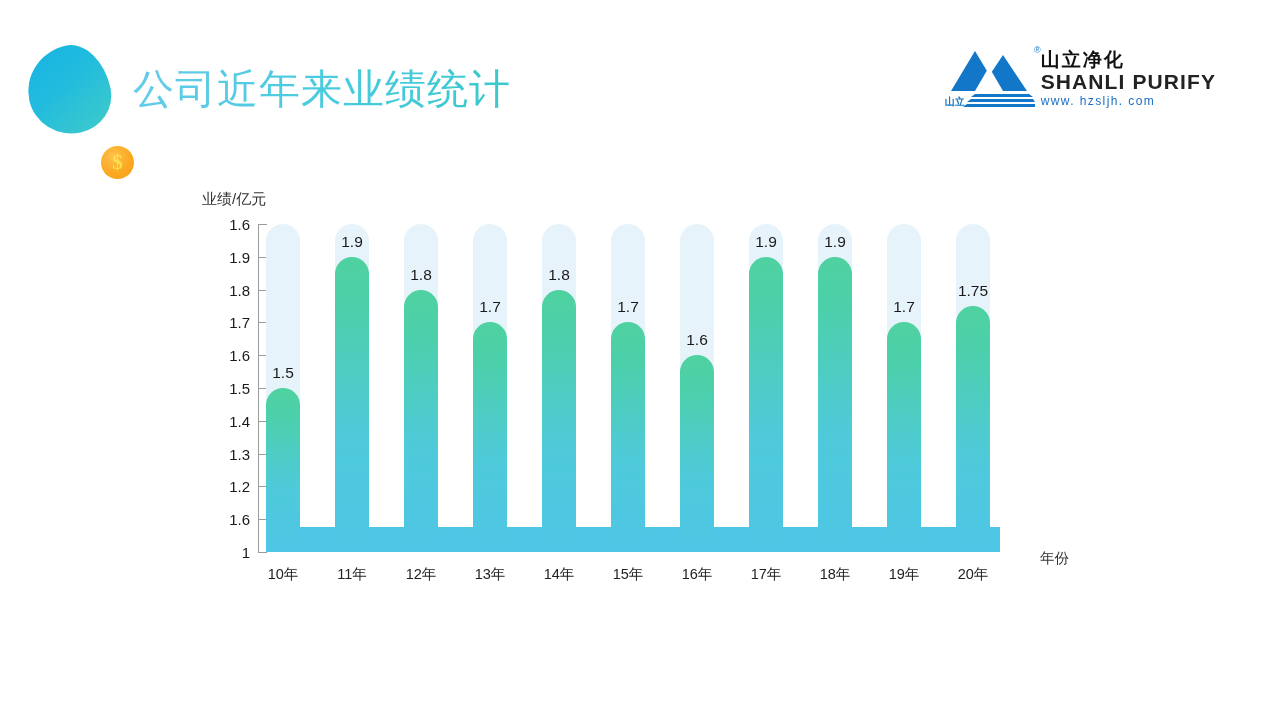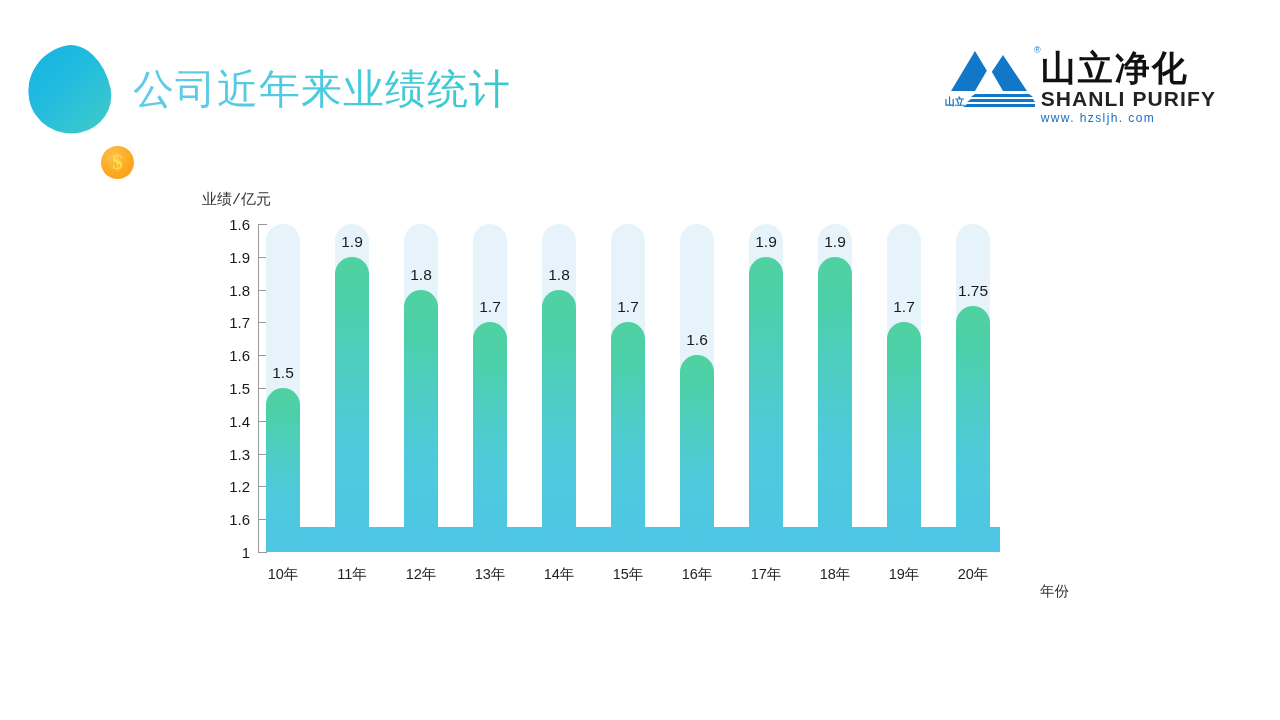--- a/index.html
+++ b/index.html
@@ -44,33 +44,33 @@
   #logo { position:absolute; right:64px; top:47px; display:flex; align-items:flex-start; }
   #logo-mark { position:relative; width:90px; height:62px; margin-right:6px; }
   #logo-mark svg { display:block; }
   #logo-mark .reg {
     position:absolute; right:-6px; top:-2px; font-size:9px; color:#1277c8;
   }
   #logo-mark .mark-cn {
     position:absolute; left:0; bottom:0px; font-size:10px; color:#1277c8; font-weight:bold;
   }
   #logo-text { display:flex; flex-direction:column; align-items:flex-start; padding-top:3px; }
-  #logo-cn { font-size:35px; font-weight:bold; color:#111111; letter-spacing:2px; line-height:1.05; }
+  #logo-cn { font-size:19px; font-weight:bold; color:#111111; letter-spacing:2px; line-height:1.05; }
   #logo-en { font-size:21px; font-weight:bold; color:#222222; letter-spacing:1.1px; line-height:1.15; }
   #logo-url { font-size:12px; color:#1b6fc4; letter-spacing:1.4px; line-height:1.3; }
 
   
   #chart { position:absolute; left:0; top:0; width:1280px; height:720px; }
 
   #y-axis-title {
     position:absolute; left:202px; top:190px;
-    font-size:15px; color:#333333; white-space:nowrap;font-family:Liberation Mono, monospace;
+    font-size:15px; color:#333333; white-space:nowrap;
   }
   #x-axis-title {
-    position:absolute; left:1040px; top:582px;
+    position:absolute; left:1040px; top:549px;
     font-size:14.5px; color:#333333; white-space:nowrap;
   }
 
   #plot {
     position:absolute; left:258px; top:224px; width:742px; height:328px;
   }
   #axis-line {
     position:absolute; left:258px; top:224px; width:1px; height:329px;
     background:#9a9a9a;
   }

